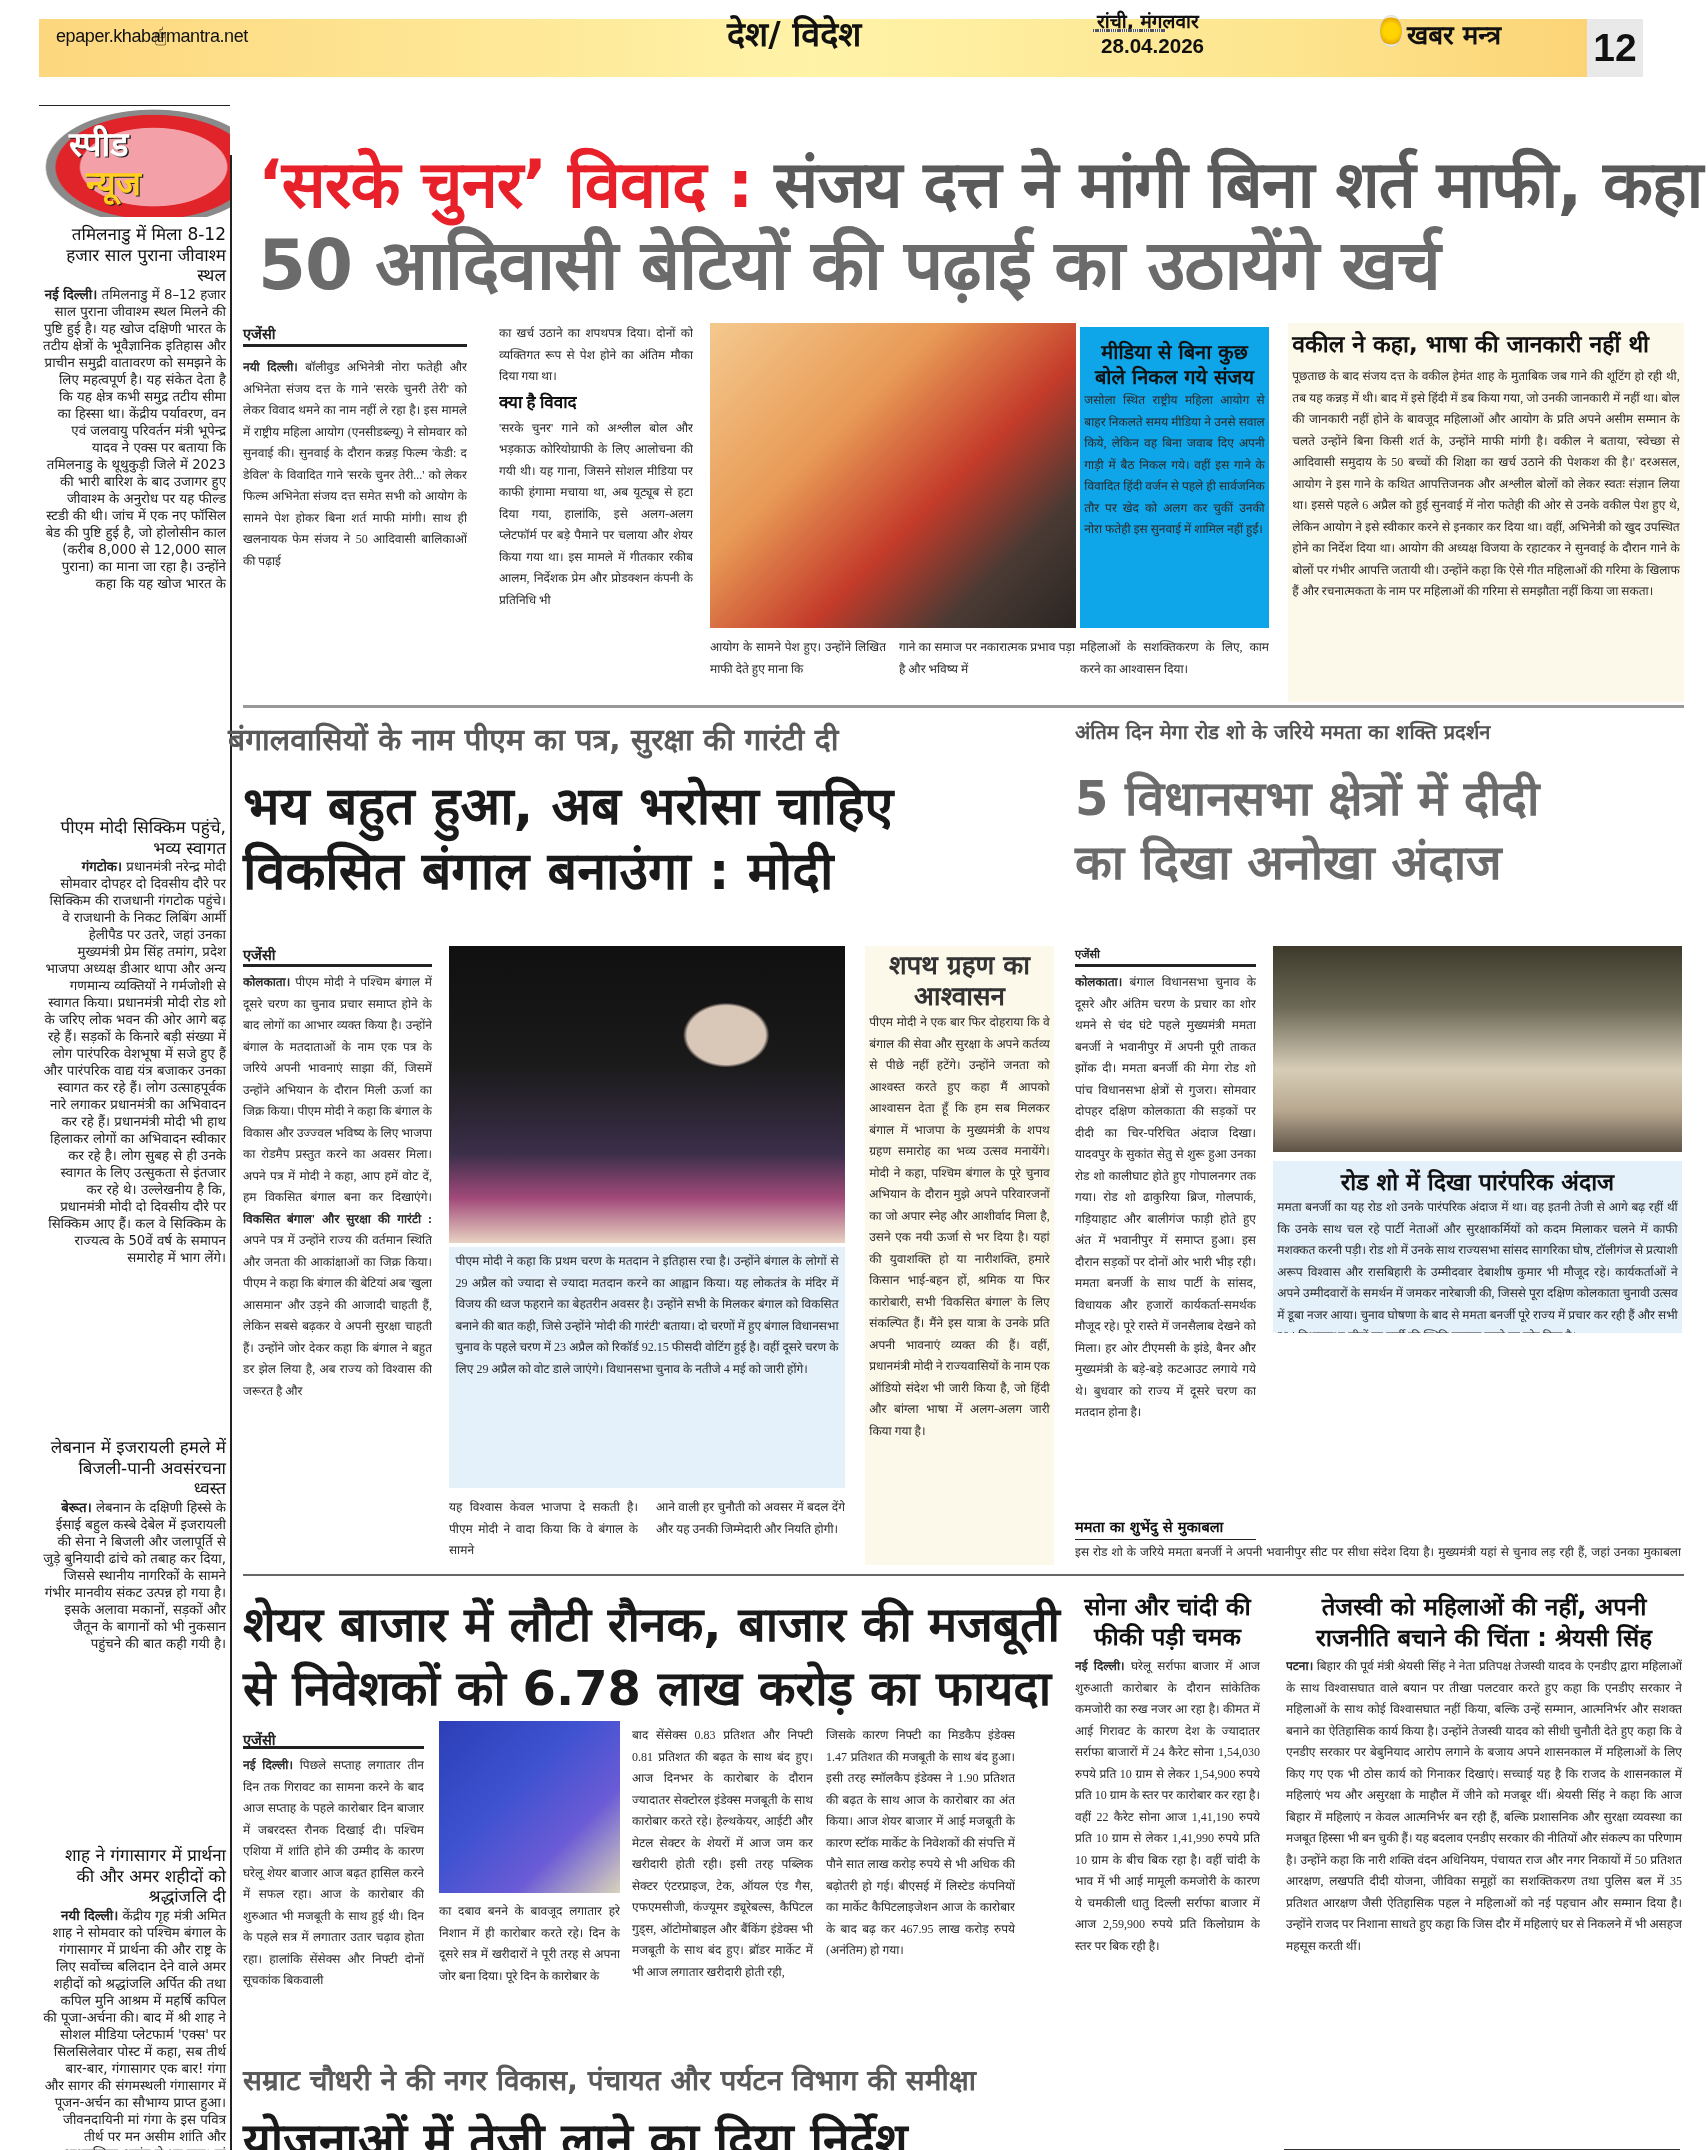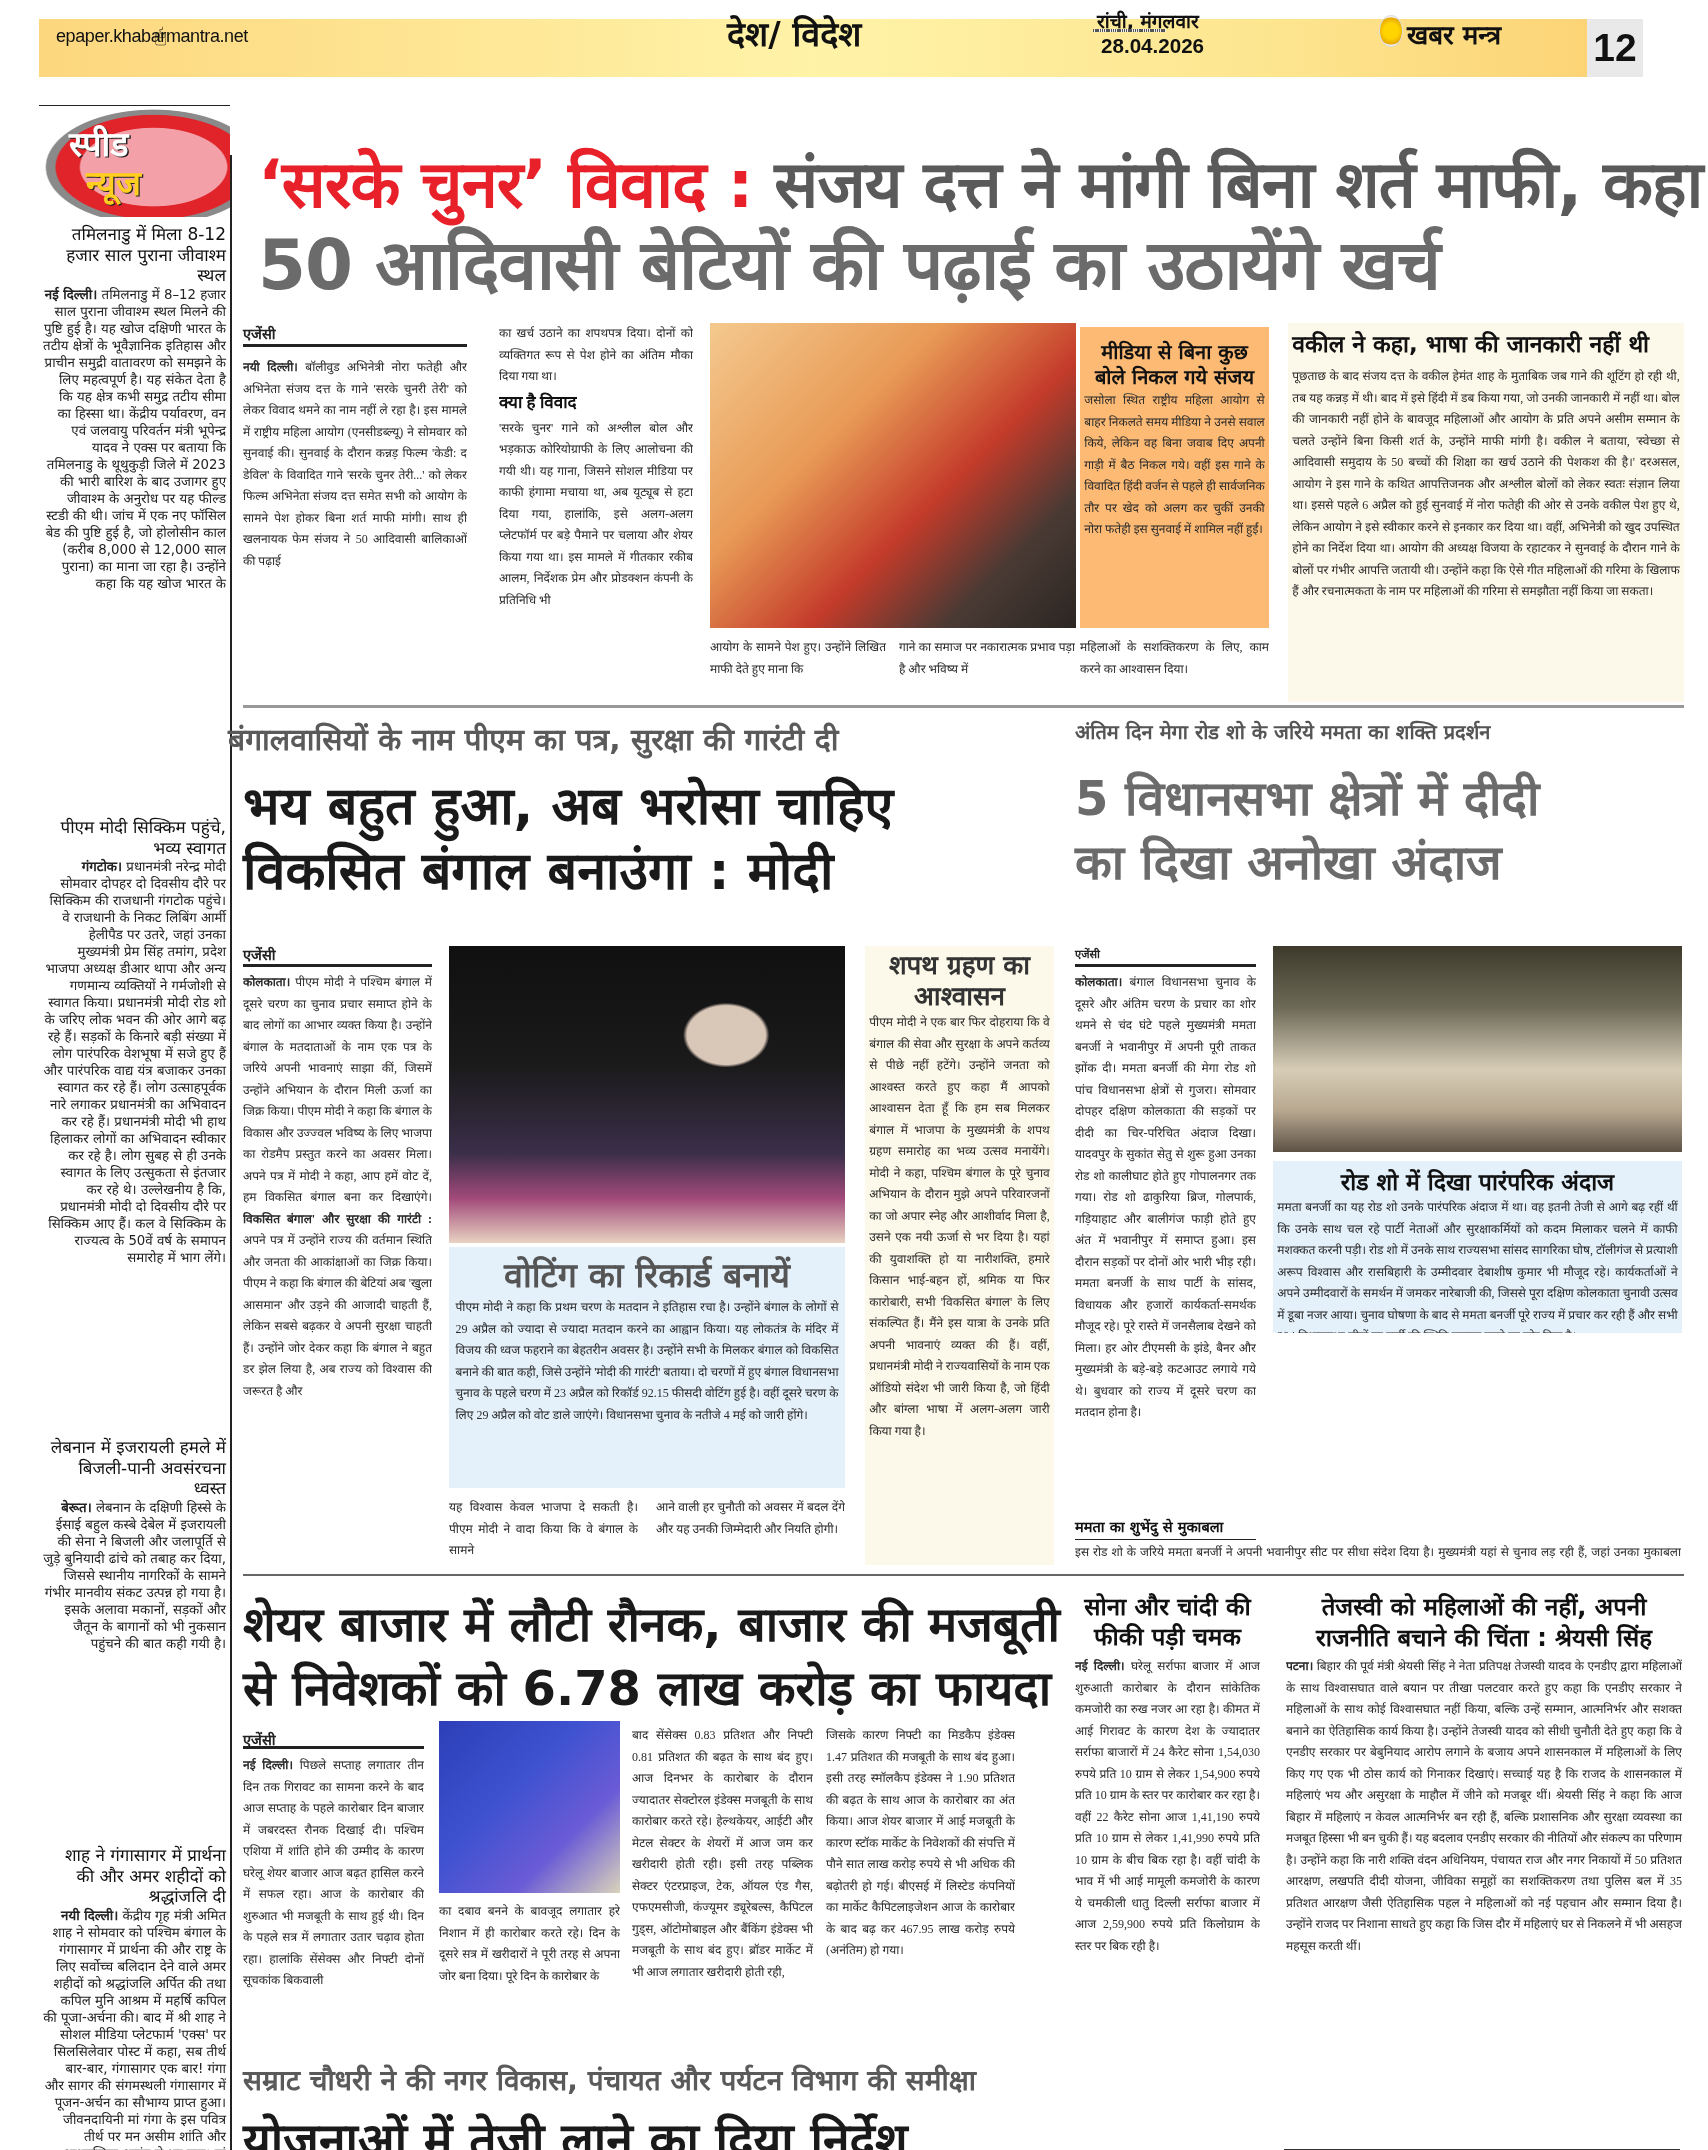--- a/index.html
+++ b/index.html
@@ -36,21 +36,21 @@
   .body{font-size:12px;line-height:21.5px;color:#2a2a2a;text-align:justify;font-family:"Liberation Serif","DejaVu Serif",serif}
   .body b{font-weight:bold}
   .sub-h{font-size:17px;font-weight:bold;color:#111}
 
   .photo{overflow:hidden}
   .photo-sanjay{background:linear-gradient(135deg,#f4c98e 0%,#e89a56 35%,#c43b2a 60%,#4a3a34 80%,#2b2622 100%)}
   .photo-modi{background:radial-gradient(ellipse at 70% 30%,#d9c7b8 0 10%,transparent 11%),linear-gradient(180deg,#101010 0%,#1a1a1a 40%,#3b2f4a 70%,#a24a7a 85%,#e8d2c2 100%)}
   .photo-mamata{background:linear-gradient(180deg,#3d3a2c 0%,#6d6a57 30%,#d7cdb7 60%,#b7a78f 80%,#5d5246 100%)}
   .photo-stock{background:linear-gradient(135deg,#2c3fb8 0%,#3e52d0 40%,#6b5bd6 70%,#d9d3bb 100%)}
 
-  .box-gray{background:#fdba74}
+  .box-gray{background:#0ea5e9}
   .box-cream{background:#fdf9ea}
   .box-blue{background:#e4f1fb}
 
   .sec-rule{height:3.4px;background:#999}
 
   .bh-sub{font-size:27px;font-weight:bold;color:#5a5a5a;white-space:nowrap}
   .bh-main{font-size:52px;font-weight:bold;color:#1a1a1a;line-height:65px;white-space:nowrap}
   .bh-main-gray{font-size:52px;font-weight:bold;color:#6b6b6b;line-height:65px;white-space:nowrap}
   .bh-small{font-size:20px;font-weight:bold;color:#555;white-space:nowrap}
 
@@ -124,21 +124,20 @@
 <div class="abs bh-main" style="left:243px;top:839px">विकसित बंगाल बनाउंगा : मोदी</div>
 
 <div class="abs agency" style="left:243px;top:944px">एजेंसी</div>
 <div class="abs agency-rule" style="left:243px;top:964px;width:189px"></div>
 <div class="abs body" style="left:243px;top:972px;width:189px;height:594px;overflow:hidden">
   <b>कोलकाता।</b> <span>पीएम मोदी ने पश्चिम बंगाल में दूसरे चरण का चुनाव प्रचार समाप्त होने के बाद लोगों का आभार व्यक्त किया है। उन्होंने बंगाल के मतदाताओं के नाम एक पत्र के जरिये अपनी भावनाएं साझा कीं, जिसमें उन्होंने अभियान के दौरान मिली ऊर्जा का जिक्र किया। पीएम मोदी ने कहा कि बंगाल के विकास और उज्ज्वल भविष्य के लिए भाजपा का रोडमैप प्रस्तुत करने का अवसर मिला। अपने पत्र में मोदी ने कहा, आप हमें वोट दें, हम विकसित बंगाल बना कर दिखाएंगे।</span>
   <b>विकसित बंगाल' और सुरक्षा की गारंटी :</b> <span>अपने पत्र में उन्होंने राज्य की वर्तमान स्थिति और जनता की आकांक्षाओं का जिक्र किया। पीएम ने कहा कि बंगाल की बेटियां अब 'खुला आसमान' और उड़ने की आजादी चाहती हैं, लेकिन सबसे बढ़कर वे अपनी सुरक्षा चाहती हैं। उन्होंने जोर देकर कहा कि बंगाल ने बहुत डर झेल लिया है, अब राज्य को विश्वास की जरूरत है और</span>
 </div>
 <div class="abs photo photo-modi" style="left:449px;top:946px;width:396px;height:297px"></div>
 <div class="abs box-blue" style="left:449px;top:1247px;width:396px;height:241px;padding:4.3px 6.5px;overflow:hidden">
-  <div style="font-size:34px;font-weight:bold;color:#555;text-align:center">वोटिंग का रिकार्ड बनायें</div>
   <div class="body">पीएम मोदी ने कहा कि प्रथम चरण के मतदान ने इतिहास रचा है। उन्होंने बंगाल के लोगों से 29 अप्रैल को ज्यादा से ज्यादा मतदान करने का आह्वान किया। यह लोकतंत्र के मंदिर में विजय की ध्वज फहराने का बेहतरीन अवसर है। उन्होंने सभी के मिलकर बंगाल को विकसित बनाने की बात कही, जिसे उन्होंने 'मोदी की गारंटी' बताया। दो चरणों में हुए बंगाल विधानसभा चुनाव के पहले चरण में 23 अप्रैल को रिकॉर्ड 92.15 फीसदी वोटिंग हुई है। वहीं दूसरे चरण के लिए 29 अप्रैल को वोट डाले जाएंगे। विधानसभा चुनाव के नतीजे 4 मई को जारी होंगे।</div>
 </div>
 <div class="abs body" style="left:449px;top:1497px;width:189px;height:69px;overflow:hidden">यह विश्वास केवल भाजपा दे सकती है। पीएम मोदी ने वादा किया कि वे बंगाल के सामने</div>
 <div class="abs body" style="left:656px;top:1497px;width:189px;height:69px;overflow:hidden">आने वाली हर चुनौती को अवसर में बदल देंगे और यह उनकी जिम्मेदारी और नियति होगी।</div>
 <div class="abs box-cream" style="left:865px;top:946px;width:189px;height:619px;padding:4.3px;overflow:hidden">
   <div style="font-size:26px;font-weight:bold;color:#333;text-align:center;line-height:31px">शपथ ग्रहण का आश्वासन</div>
   <div class="body">पीएम मोदी ने एक बार फिर दोहराया कि वे बंगाल की सेवा और सुरक्षा के अपने कर्तव्य से पीछे नहीं हटेंगे। उन्होंने जनता को आश्वस्त करते हुए कहा मैं आपको आश्वासन देता हूँ कि हम सब मिलकर बंगाल में भाजपा के मुख्यमंत्री के शपथ ग्रहण समारोह का भव्य उत्सव मनायेंगे। मोदी ने कहा, पश्चिम बंगाल के पूरे चुनाव अभियान के दौरान मुझे अपने परिवारजनों का जो अपार स्नेह और आशीर्वाद मिला है, उसने एक नयी ऊर्जा से भर दिया है। यहां की युवाशक्ति हो या नारीशक्ति, हमारे किसान भाई-बहन हों, श्रमिक या फिर कारोबारी, सभी 'विकसित बंगाल' के लिए संकल्पित हैं। मैंने इस यात्रा के उनके प्रति अपनी भावनाएं व्यक्त की हैं। वहीं, प्रधानमंत्री मोदी ने राज्यवासियों के नाम एक ऑडियो संदेश भी जारी किया है, जो हिंदी और बांग्ला भाषा में अलग-अलग जारी किया गया है।</div>
 </div>
 
 <div class="abs bh-small" style="left:1075px;top:718px">अंतिम दिन मेगा रोड शो के जरिये ममता का शक्ति प्रदर्शन</div>

